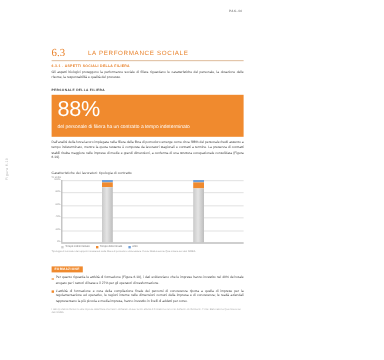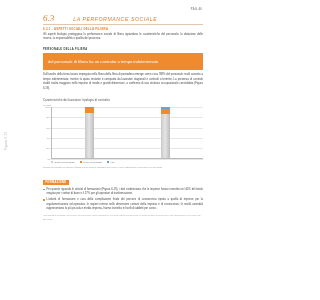--- a/index.html
+++ b/index.html
@@ -21,21 +21,21 @@
   .side-label{
     position:absolute;left:4px;top:150px;
     transform:rotate(-90deg);transform-origin:left top;
     font-size:3px;letter-spacing:.3px;color:#b4b4b4;white-space:nowrap;
   }
 
   
   .col{position:absolute;left:43px;top:0;width:160px;}
 
   
-  .sec-head{display:flex;align-items:flex-end;gap:19px;margin-top:15px;font-style:italic;}
+  .sec-head{display:flex;align-items:flex-end;gap:19px;margin-top:41px;}
   .sec-num{
     font-family:"Liberation Serif",serif;
     font-size:9px;color:#e8812a;line-height:.85;font-weight:400;
   }
   .sec-title{
     font-size:5.2px;letter-spacing:.55px;color:#e8812a;
     text-transform:uppercase;font-weight:400;padding-bottom:.6px;
   }
   .rule{height:.4px;background:#e3c6ab;margin:1.6px 0 2.2px 0;}
 
@@ -126,20 +126,21 @@
       <div class="sec-title">LA PERFORMANCE SOCIALE</div>
     </div>
     <div class="rule"></div>
 
     <div class="sub-head">6.3.1 - ASPETTI SOCIALI DELLA FILIERA</div>
     <p class="body">Gli aspetti biologici proteggono la performance sociale di filiera riguardano le caratteristiche del personale, la dotazione delle risorse, la responsabilità e qualità del processo.</p>
 
     <div class="kicker">PERSONALE DELLA FILIERA</div>
 
     <div class="hl">
+      <div class="hl-num">88%</div>
       <div class="hl-cap">del personale di filiera ha un contratto a tempo indeterminato</div>
     </div>
 
     <p class="body" style="margin-top:3px;">Dall'analisi della forza lavoro impiegata nella filiera della fibra di pomodoro emerge come circa l'88% del personale risulti assunto a tempo indeterminato, mentre la quota restante è composta da lavoratori stagionali e contratti a termine. La presenza di contratti stabili risulta maggiore nelle imprese di medie e grandi dimensioni, a conferma di una struttura occupazionale consolidata (Figura 6.19).</p>
 
     <div class="chart-title">Caratteristiche dei lavoratori: tipologia di contratto</div>
     <div class="chart-unit">% unità</div>
 
     <div class="plot">
       <div class="grid">

